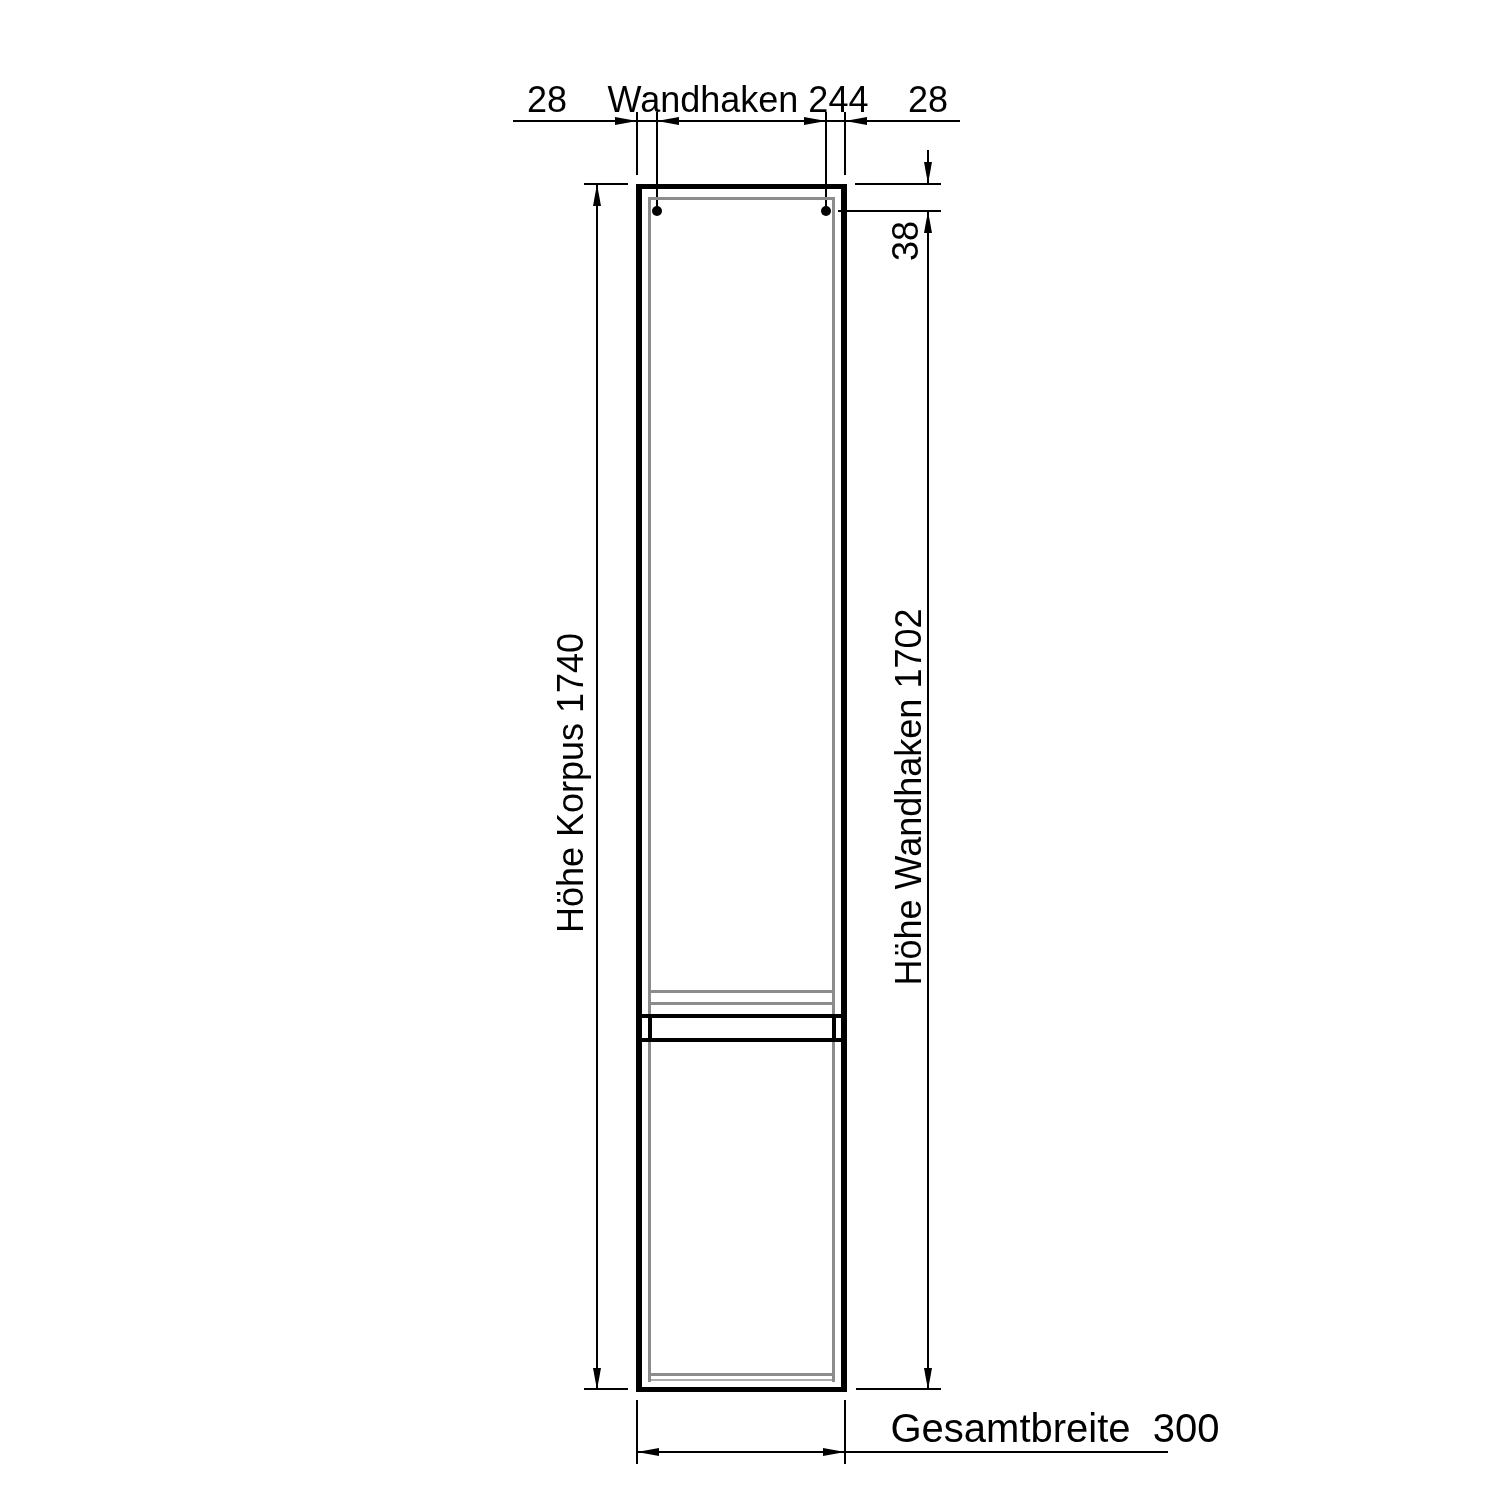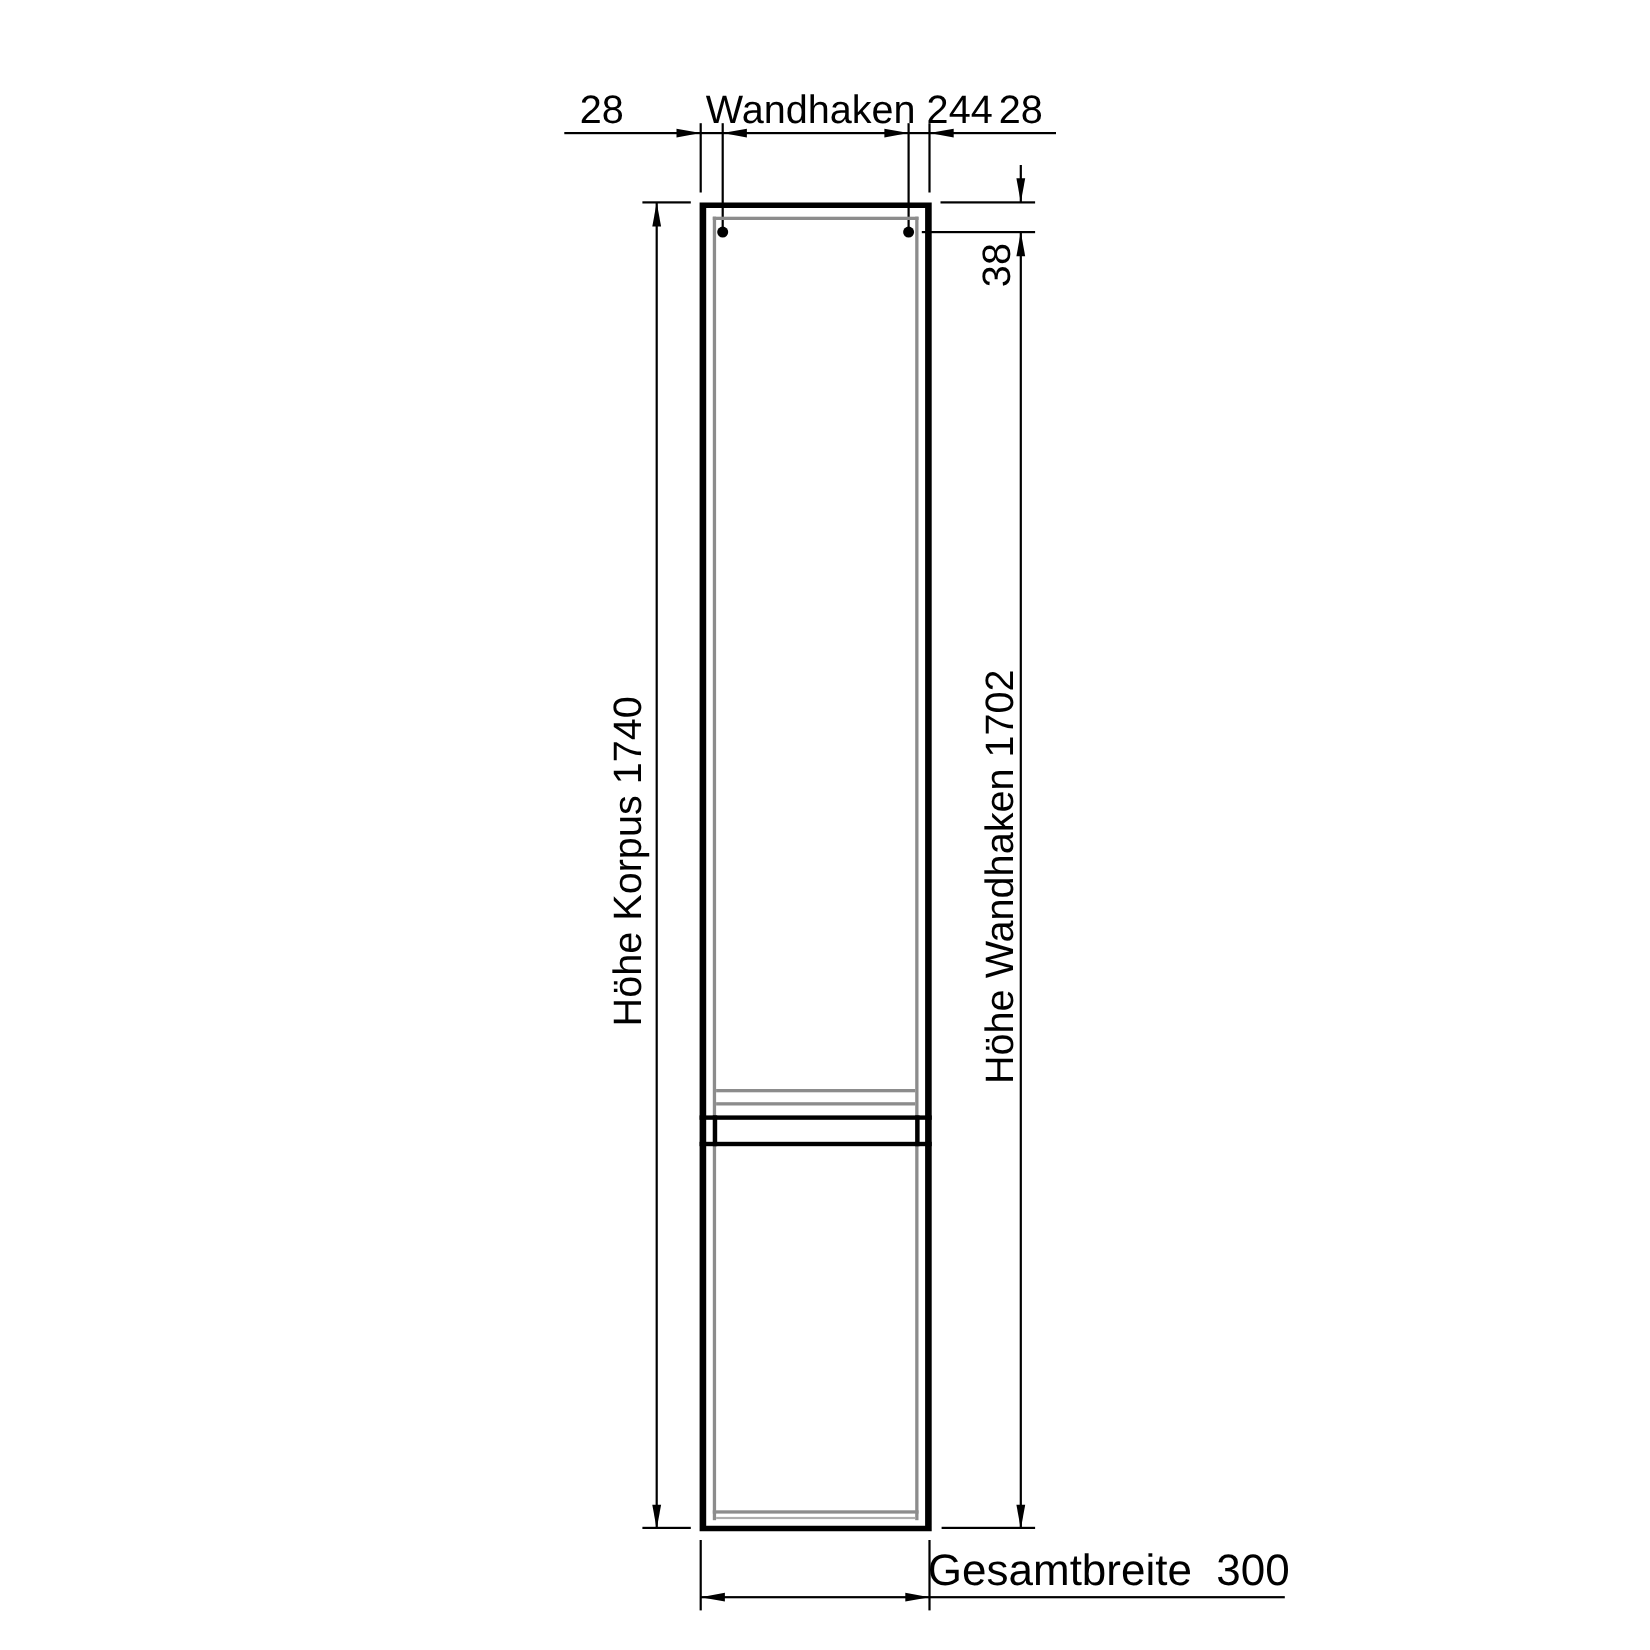--- a/index.html
+++ b/index.html
@@ -35,42 +35,42 @@
   .arr-d{border-left:4px solid transparent;border-right:4px solid transparent;border-top:22px solid #000;}
   
   .txt{
     position:absolute;
     color:#000;
     font-size:36px;
     line-height:1;
     white-space:pre;
     transform:translate(-50%,-50%);
   }
-  .txt-big{font-size:40px;}
+  .txt-big{font-size:40px;margin-left:47px;}
   .rot{transform:translate(-50%,-50%) rotate(-90deg);}
 </style>
 </head>
 <body>
 
 <div id="canvas">
 
   <div class="ln" style="left:513px;top:120px;width:447px;height:2px;"></div>
 
   <div class="ln" style="left:636px;top:112px;width:2px;height:63px;"></div>
   <div class="ln" style="left:656px;top:112px;width:2px;height:97px;"></div>
   <div class="ln" style="left:825px;top:112px;width:2px;height:97px;"></div>
   <div class="ln" style="left:844px;top:112px;width:2px;height:63px;"></div>
 
   <div class="arr arr-r" style="left:615px;top:117px;"></div>
   <div class="arr arr-l" style="left:657px;top:117px;"></div>
   <div class="arr arr-r" style="left:804px;top:117px;"></div>
   <div class="arr arr-l" style="left:845px;top:117px;"></div>
 
   <div class="txt" style="left:547px;top:100px;">28</div>
-  <div class="txt" style="left:772px;top:100px;">Wandhaken 244</div>
+  <div class="txt" style="left:738px;top:100px;">Wandhaken 244</div>
   <div class="txt" style="left:928px;top:100px;">28</div>
 
   <div class="outline" style="left:636px;top:184px;width:211px;height:1208px;"></div>
 
   <div class="gray" style="left:648px;top:197px;width:3px;height:1185px;"></div>
   <div class="gray" style="left:832px;top:197px;width:3px;height:1185px;"></div>
   <div class="gray" style="left:648px;top:197px;width:187px;height:3px;"></div>
   <div class="gray" style="left:648px;top:1373px;width:187px;height:3px;"></div>
   <div class="gray2" style="left:651px;top:1379px;width:181px;height:2px;"></div>
 

